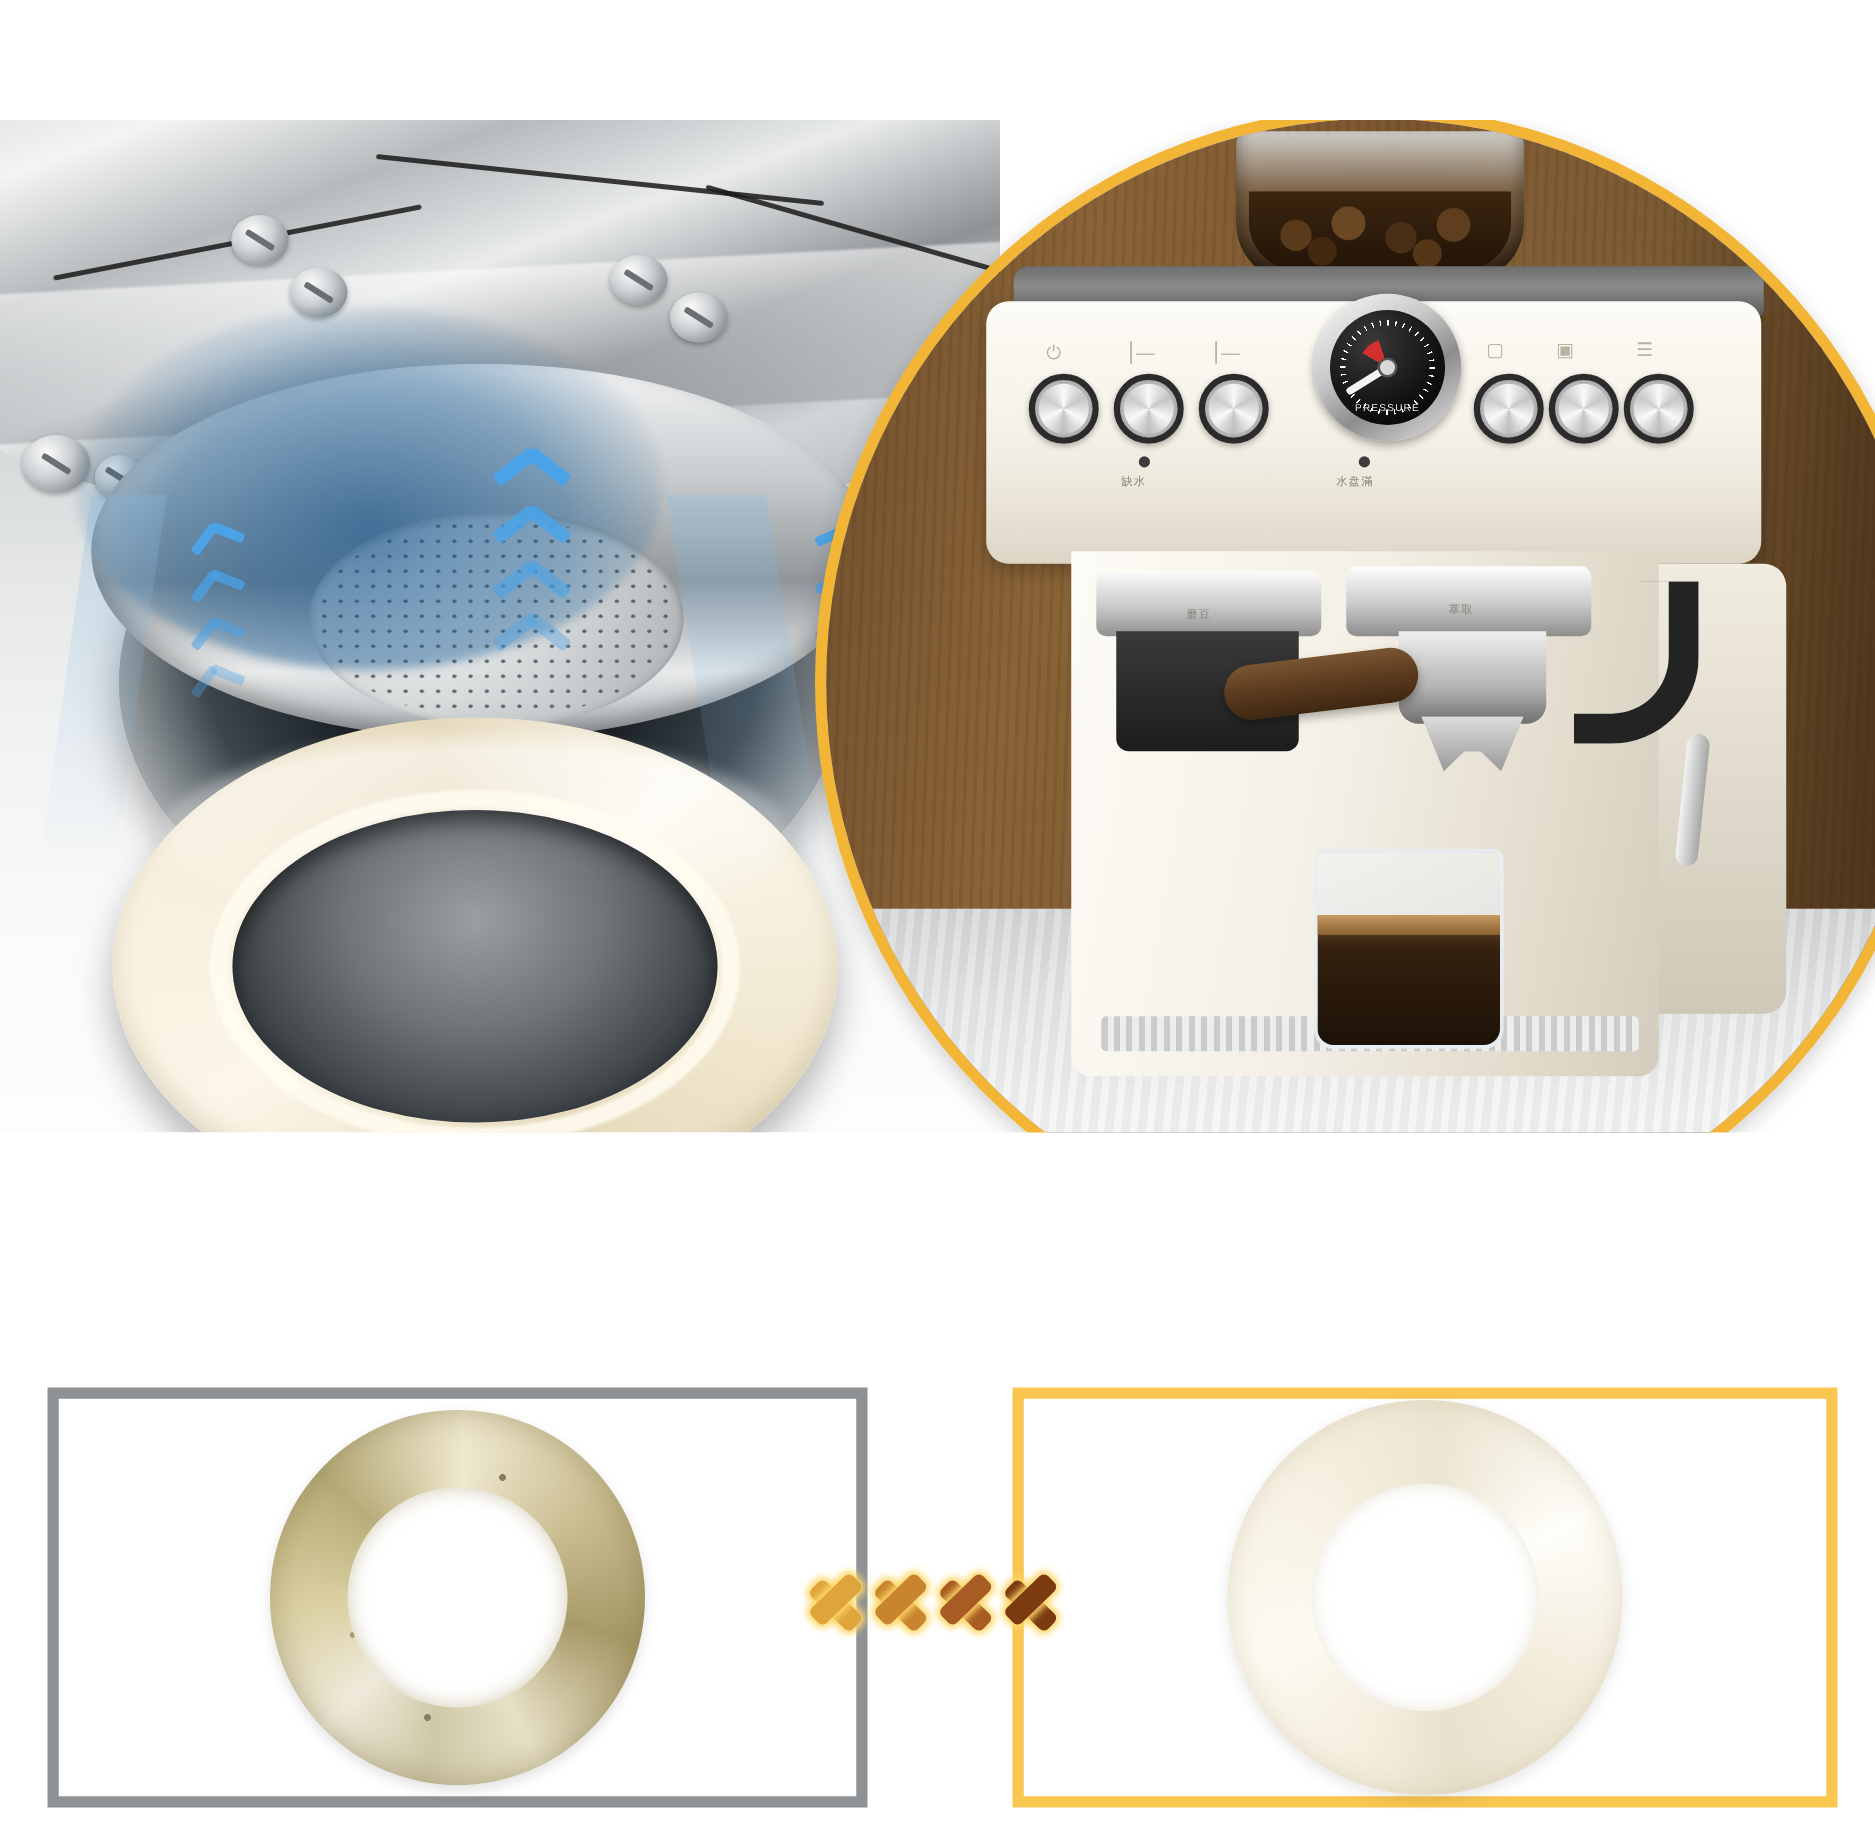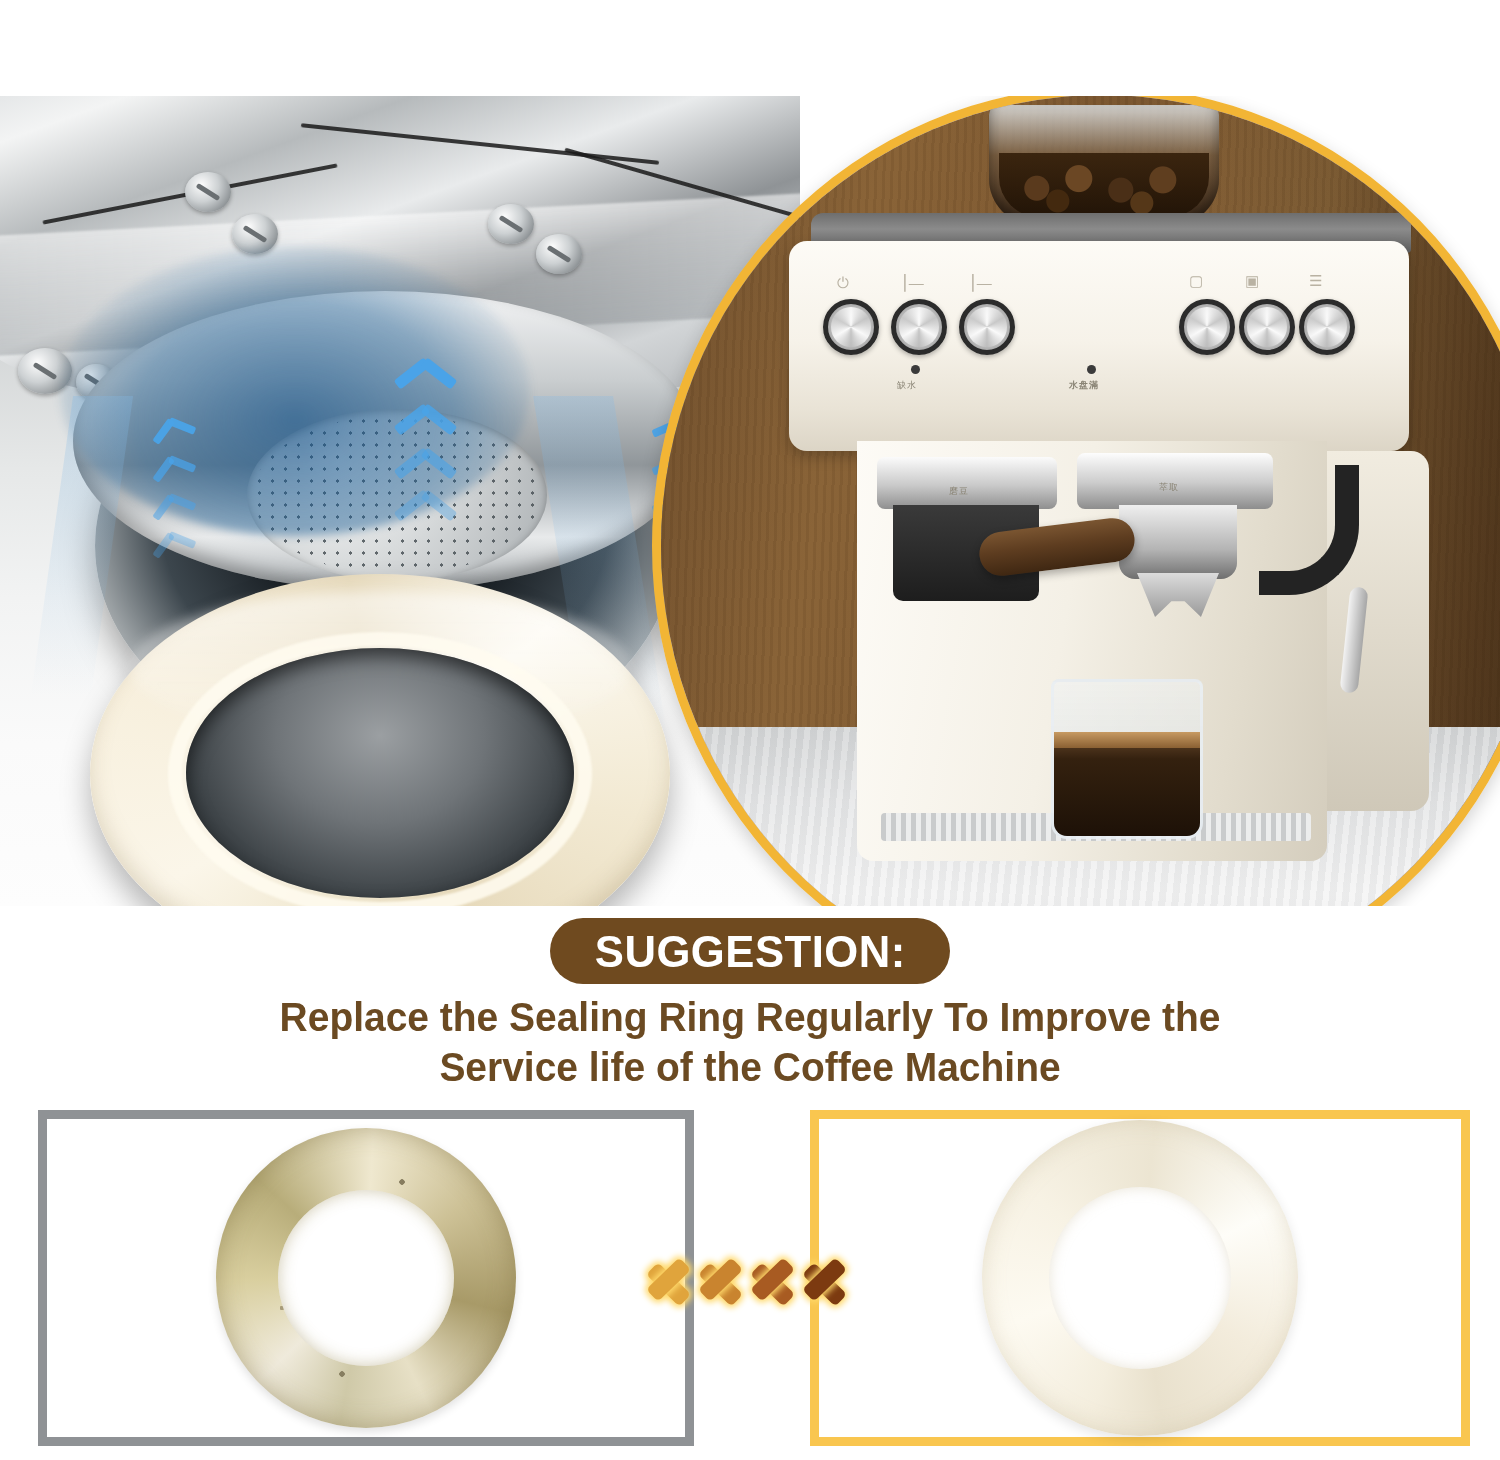--- a/index.html
+++ b/index.html
@@ -337,25 +337,34 @@
         <span class="btn-icon" style="left:456px;top:60px;">▣</span>
         <span class="btn-icon" style="left:520px;top:60px;">☰</span>
 
         <div class="knob" style="left:34px;top:86px;"></div>
         <div class="knob" style="left:102px;top:86px;"></div>
         <div class="knob" style="left:170px;top:86px;"></div>
         <div class="knob" style="left:390px;top:86px;"></div>
         <div class="knob" style="left:450px;top:86px;"></div>
         <div class="knob" style="left:510px;top:86px;"></div>
 
+        <div class="gauge">
+          <div class="gauge-face">
+            <div class="gauge-ticks"></div>
+            <div class="gauge-red"></div>
+            <div class="gauge-needle"></div>
+            <div class="gauge-hub"></div>
+            <div class="gauge-label">PRESSURE</div>
+          </div>
+        </div>
 
         <div class="led" style="left:122px;top:152px;"></div>
         <div class="led" style="left:298px;top:152px;"></div>
         <div class="cn" style="left:108px;top:166px;">缺水</div>
-        <div class="cn" style="left:280px;top:166px;font-weight:bold;">水盘滿</div>
+        <div class="cn" style="left:280px;top:166px;">水盘滿</div>
 
         <div class="pf-left"></div>
         <div class="cn" style="left:160px;top:272px;">磨豆</div>
         <div class="chute"></div>
 
         <div class="pf-head"></div>
         <div class="cn" style="left:370px;top:268px;">萃取</div>
         <div class="pf-basket"></div>
         <div class="pf-spouts"></div>
         <div class="pf-handle"></div>
@@ -366,29 +375,20 @@
         <div class="drip"></div>
         <div class="glass">
           <div class="coffee">
             <div class="crema"></div>
           </div>
         </div>
       </div>
     </div>
   </div>
 
-  <div class="suggest-wrap">
-    <div class="suggest-pill">
-      <span>SUGGESTION:</span>
-    </div>
-    <div class="suggest-text">
-      <div>Replace the Sealing Ring Regularly To Improve the</div>
-      <div>Service life of the Coffee Machine</div>
-    </div>
-  </div>
 
   <div class="compare">
     <div class="panel panel-old">
       <div class="ring-old">
         <div class="ring-old-speck"></div>
       </div>
     </div>
 
     <div class="panel panel-new">
       <div class="ring-new"></div>

